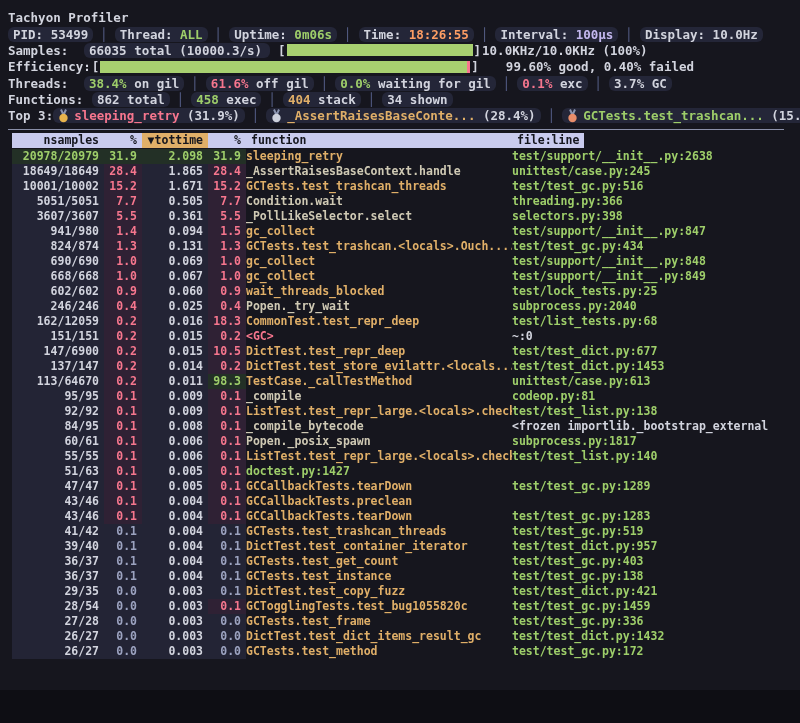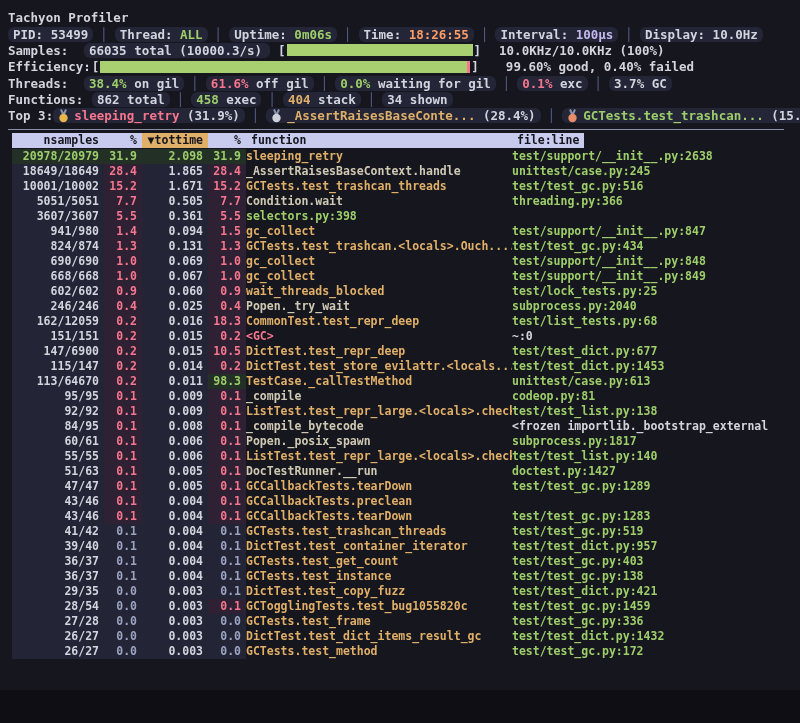--- a/index.html
+++ b/index.html
@@ -50,21 +50,21 @@
   <div class="title">Tachyon Profiler</div>
 
   <div class="line" id="status-line"><span class="box"><span class="lbl">PID: </span><span class="c-w">53499</span></span><span class="sep">│</span><span class="box"><span class="lbl">Thread: </span><span class="c-g">ALL</span></span><span class="sep">│</span><span class="box"><span class="lbl">Uptime: </span><span class="c-g">0m06s</span></span><span class="sep">│</span><span class="box"><span class="lbl">Time: </span><span class="c-t">18:26:55</span></span><span class="sep">│</span><span class="box"><span class="lbl">Interval: </span><span class="c-l">100μs</span></span><span class="sep">│</span><span class="box"><span class="lbl">Display: </span><span class="c-w">10.0Hz</span></span></div>
 
   <div class="line">
     <span class="lbl" style="width:76px">Samples:</span>
     <span class="box" style="width:186px">66035 total (10000.3/s)</span>
     <span class="bracket" style="margin-left:8px">[</span>
     <span class="bar" style="width:186px"></span>
     <span class="bracket">]</span>
-    <span style="margin-left:17px">10.0KHz/10.0KHz (100%)</span>
+    <span style="margin-left:0">10.0KHz/10.0KHz (100%)</span>
   </div>
 
   <div class="line">
     <span class="lbl">Efficiency:</span>
     <span class="bracket">[</span>
     <span class="bar" style="width:370px"><span class="fail" id="eff-fail" style="width: 3.7px;"></span></span>
     <span class="bracket">]</span>
     <span style="margin-left:26px">99.60% good, 0.40% failed</span>
   </div>
 
@@ -92,38 +92,38 @@
       <div class="hc r"><span>%</span></div>
       <div class="hc"><span>function</span></div>
       <div class="hc fit"><span>file:line</span></div>
     </div>
 
   <div id="table-body">
       <div class="grid trow"><div class="cell c-g nb gn">20978/20979</div><div class="cell c-g nb gn">31.9</div><div class="cell c-g nb gn">2.098</div><div class="cell c-g nb gn">31.9</div><div class="cell c-o">sleeping_retry</div><div class="cell c-g">test/support/__init__.py:2638</div></div>
       <div class="grid trow"><div class="cell c-w nb">18649/18649</div><div class="cell c-p nb pk">28.4</div><div class="cell c-w nb">1.865</div><div class="cell c-p nb pk">28.4</div><div class="cell c-c">_AssertRaisesBaseContext.handle</div><div class="cell c-g">unittest/case.py:245</div></div>
       <div class="grid trow"><div class="cell c-w nb">10001/10002</div><div class="cell c-p nb pk">15.2</div><div class="cell c-w nb">1.671</div><div class="cell c-p nb pk">15.2</div><div class="cell c-o">GCTests.test_trashcan_threads</div><div class="cell c-g">test/test_gc.py:516</div></div>
       <div class="grid trow"><div class="cell c-w nb">5051/5051</div><div class="cell c-p nb pk">7.7</div><div class="cell c-w nb">0.505</div><div class="cell c-p nb pk">7.7</div><div class="cell c-c">Condition.wait</div><div class="cell c-g">threading.py:366</div></div>
-      <div class="grid trow"><div class="cell c-w nb">3607/3607</div><div class="cell c-p nb pk">5.5</div><div class="cell c-w nb">0.361</div><div class="cell c-p nb pk">5.5</div><div class="cell c-g">selectors.py:398</div></div>
+      <div class="grid trow"><div class="cell c-w nb">3607/3607</div><div class="cell c-p nb pk">5.5</div><div class="cell c-w nb">0.361</div><div class="cell c-p nb pk">5.5</div><div class="cell c-c">_PollLikeSelector.select</div><div class="cell c-g">selectors.py:398</div></div>
       <div class="grid trow"><div class="cell c-w nb">941/980</div><div class="cell c-p nb pk">1.4</div><div class="cell c-w nb">0.094</div><div class="cell c-p nb pk">1.5</div><div class="cell c-o">gc_collect</div><div class="cell c-g">test/support/__init__.py:847</div></div>
       <div class="grid trow"><div class="cell c-w nb">824/874</div><div class="cell c-p nb pk">1.3</div><div class="cell c-w nb">0.131</div><div class="cell c-p nb pk">1.3</div><div class="cell c-o">GCTests.test_trashcan.&lt;locals&gt;.Ouch....</div><div class="cell c-g">test/test_gc.py:434</div></div>
       <div class="grid trow"><div class="cell c-w nb">690/690</div><div class="cell c-p nb pk">1.0</div><div class="cell c-w nb">0.069</div><div class="cell c-p nb pk">1.0</div><div class="cell c-o">gc_collect</div><div class="cell c-g">test/support/__init__.py:848</div></div>
       <div class="grid trow"><div class="cell c-w nb">668/668</div><div class="cell c-p nb pk">1.0</div><div class="cell c-w nb">0.067</div><div class="cell c-p nb pk">1.0</div><div class="cell c-o">gc_collect</div><div class="cell c-g">test/support/__init__.py:849</div></div>
       <div class="grid trow"><div class="cell c-w nb">602/602</div><div class="cell c-p nb pk">0.9</div><div class="cell c-w nb">0.060</div><div class="cell c-p nb pk">0.9</div><div class="cell c-o">wait_threads_blocked</div><div class="cell c-g">test/lock_tests.py:25</div></div>
       <div class="grid trow"><div class="cell c-w nb">246/246</div><div class="cell c-p nb pk">0.4</div><div class="cell c-w nb">0.025</div><div class="cell c-p nb pk">0.4</div><div class="cell c-c">Popen._try_wait</div><div class="cell c-g">subprocess.py:2040</div></div>
       <div class="grid trow"><div class="cell c-w nb">162/12059</div><div class="cell c-p nb pk">0.2</div><div class="cell c-w nb">0.016</div><div class="cell c-p nb pk">18.3</div><div class="cell c-o">CommonTest.test_repr_deep</div><div class="cell c-g">test/list_tests.py:68</div></div>
       <div class="grid trow"><div class="cell c-w nb">151/151</div><div class="cell c-p nb pk">0.2</div><div class="cell c-w nb">0.015</div><div class="cell c-p nb pk">0.2</div><div class="cell c-p">&lt;GC&gt;</div><div class="cell c-w">~:0</div></div>
       <div class="grid trow"><div class="cell c-w nb">147/6900</div><div class="cell c-p nb pk">0.2</div><div class="cell c-w nb">0.015</div><div class="cell c-p nb pk">10.5</div><div class="cell c-o">DictTest.test_repr_deep</div><div class="cell c-g">test/test_dict.py:677</div></div>
-      <div class="grid trow"><div class="cell c-w nb">115/147</div><div class="cell c-p nb pk">0.2</div><div class="cell c-w nb">0.014</div><div class="cell c-p nb pk">0.2</div><div class="cell c-o">DictTest.test_store_evilattr.&lt;locals...</div><div class="cell c-g">test/test_dict.py:1453</div></div>
+      <div class="grid trow"><div class="cell c-w nb">137/147</div><div class="cell c-p nb pk">0.2</div><div class="cell c-w nb">0.014</div><div class="cell c-p nb pk">0.2</div><div class="cell c-o">DictTest.test_store_evilattr.&lt;locals...</div><div class="cell c-g">test/test_dict.py:1453</div></div>
       <div class="grid trow"><div class="cell c-w nb">113/64670</div><div class="cell c-p nb pk">0.2</div><div class="cell c-w nb">0.011</div><div class="cell c-g nb gn">98.3</div><div class="cell c-o">TestCase._callTestMethod</div><div class="cell c-g">unittest/case.py:613</div></div>
       <div class="grid trow"><div class="cell c-w nb">95/95</div><div class="cell c-p nb pk">0.1</div><div class="cell c-w nb">0.009</div><div class="cell c-p nb pk">0.1</div><div class="cell c-c">_compile</div><div class="cell c-g">codeop.py:81</div></div>
       <div class="grid trow"><div class="cell c-w nb">92/92</div><div class="cell c-p nb pk">0.1</div><div class="cell c-w nb">0.009</div><div class="cell c-p nb pk">0.1</div><div class="cell c-o">ListTest.test_repr_large.&lt;locals&gt;.check</div><div class="cell c-g">test/test_list.py:138</div></div>
       <div class="grid trow"><div class="cell c-w nb">84/95</div><div class="cell c-p nb pk">0.1</div><div class="cell c-w nb">0.008</div><div class="cell c-p nb pk">0.1</div><div class="cell c-c">_compile_bytecode</div><div class="cell c-w">&lt;frozen importlib._bootstrap_external</div></div>
       <div class="grid trow"><div class="cell c-w nb">60/61</div><div class="cell c-p nb pk">0.1</div><div class="cell c-w nb">0.006</div><div class="cell c-p nb pk">0.1</div><div class="cell c-c">Popen._posix_spawn</div><div class="cell c-g">subprocess.py:1817</div></div>
       <div class="grid trow"><div class="cell c-w nb">55/55</div><div class="cell c-p nb pk">0.1</div><div class="cell c-w nb">0.006</div><div class="cell c-p nb pk">0.1</div><div class="cell c-o">ListTest.test_repr_large.&lt;locals&gt;.check</div><div class="cell c-g">test/test_list.py:140</div></div>
-      <div class="grid trow"><div class="cell c-w nb">51/63</div><div class="cell c-p nb pk">0.1</div><div class="cell c-w nb">0.005</div><div class="cell c-p nb pk">0.1</div><div class="cell c-c">DocTestRunner.__run</div><div class="cell c-g">doctest.py:1427</div></div>
+      <div class="grid trow"><div class="cell c-w nb">51/63</div><div class="cell c-p nb pk">0.1</div><div class="cell c-w nb">0.005</div><div class="cell c-p nb pk">0.1</div><div class="cell c-g">doctest.py:1427</div></div>
       <div class="grid trow"><div class="cell c-w nb">47/47</div><div class="cell c-p nb pk">0.1</div><div class="cell c-w nb">0.005</div><div class="cell c-p nb pk">0.1</div><div class="cell c-o">GCCallbackTests.tearDown</div><div class="cell c-g">test/test_gc.py:1289</div></div>
       <div class="grid trow"><div class="cell c-w nb">43/46</div><div class="cell c-p nb pk">0.1</div><div class="cell c-w nb">0.004</div><div class="cell c-p nb pk">0.1</div><div class="cell c-o">GCCallbackTests.preclean</div></div>
       <div class="grid trow"><div class="cell c-w nb">43/46</div><div class="cell c-p nb pk">0.1</div><div class="cell c-w nb">0.004</div><div class="cell c-p nb pk">0.1</div><div class="cell c-o">GCCallbackTests.tearDown</div><div class="cell c-g">test/test_gc.py:1283</div></div>
       <div class="grid trow"><div class="cell c-w nb">41/42</div><div class="cell c-d nb">0.1</div><div class="cell c-w nb">0.004</div><div class="cell c-d nb">0.1</div><div class="cell c-o">GCTests.test_trashcan_threads</div><div class="cell c-g">test/test_gc.py:519</div></div>
       <div class="grid trow"><div class="cell c-w nb">39/40</div><div class="cell c-d nb">0.1</div><div class="cell c-w nb">0.004</div><div class="cell c-d nb">0.1</div><div class="cell c-o">DictTest.test_container_iterator</div><div class="cell c-g">test/test_dict.py:957</div></div>
       <div class="grid trow"><div class="cell c-w nb">36/37</div><div class="cell c-d nb">0.1</div><div class="cell c-w nb">0.004</div><div class="cell c-d nb">0.1</div><div class="cell c-o">GCTests.test_get_count</div><div class="cell c-g">test/test_gc.py:403</div></div>
       <div class="grid trow"><div class="cell c-w nb">36/37</div><div class="cell c-d nb">0.1</div><div class="cell c-w nb">0.004</div><div class="cell c-d nb">0.1</div><div class="cell c-o">GCTests.test_instance</div><div class="cell c-g">test/test_gc.py:138</div></div>
       <div class="grid trow"><div class="cell c-w nb">29/35</div><div class="cell c-d nb">0.0</div><div class="cell c-w nb">0.003</div><div class="cell c-d nb">0.1</div><div class="cell c-o">DictTest.test_copy_fuzz</div><div class="cell c-g">test/test_dict.py:421</div></div>
       <div class="grid trow"><div class="cell c-w nb">28/54</div><div class="cell c-d nb">0.0</div><div class="cell c-w nb">0.003</div><div class="cell c-p nb pk">0.1</div><div class="cell c-o">GCTogglingTests.test_bug1055820c</div><div class="cell c-g">test/test_gc.py:1459</div></div>
       <div class="grid trow"><div class="cell c-w nb">27/28</div><div class="cell c-d nb">0.0</div><div class="cell c-w nb">0.003</div><div class="cell c-d nb">0.0</div><div class="cell c-o">GCTests.test_frame</div><div class="cell c-g">test/test_gc.py:336</div></div>

